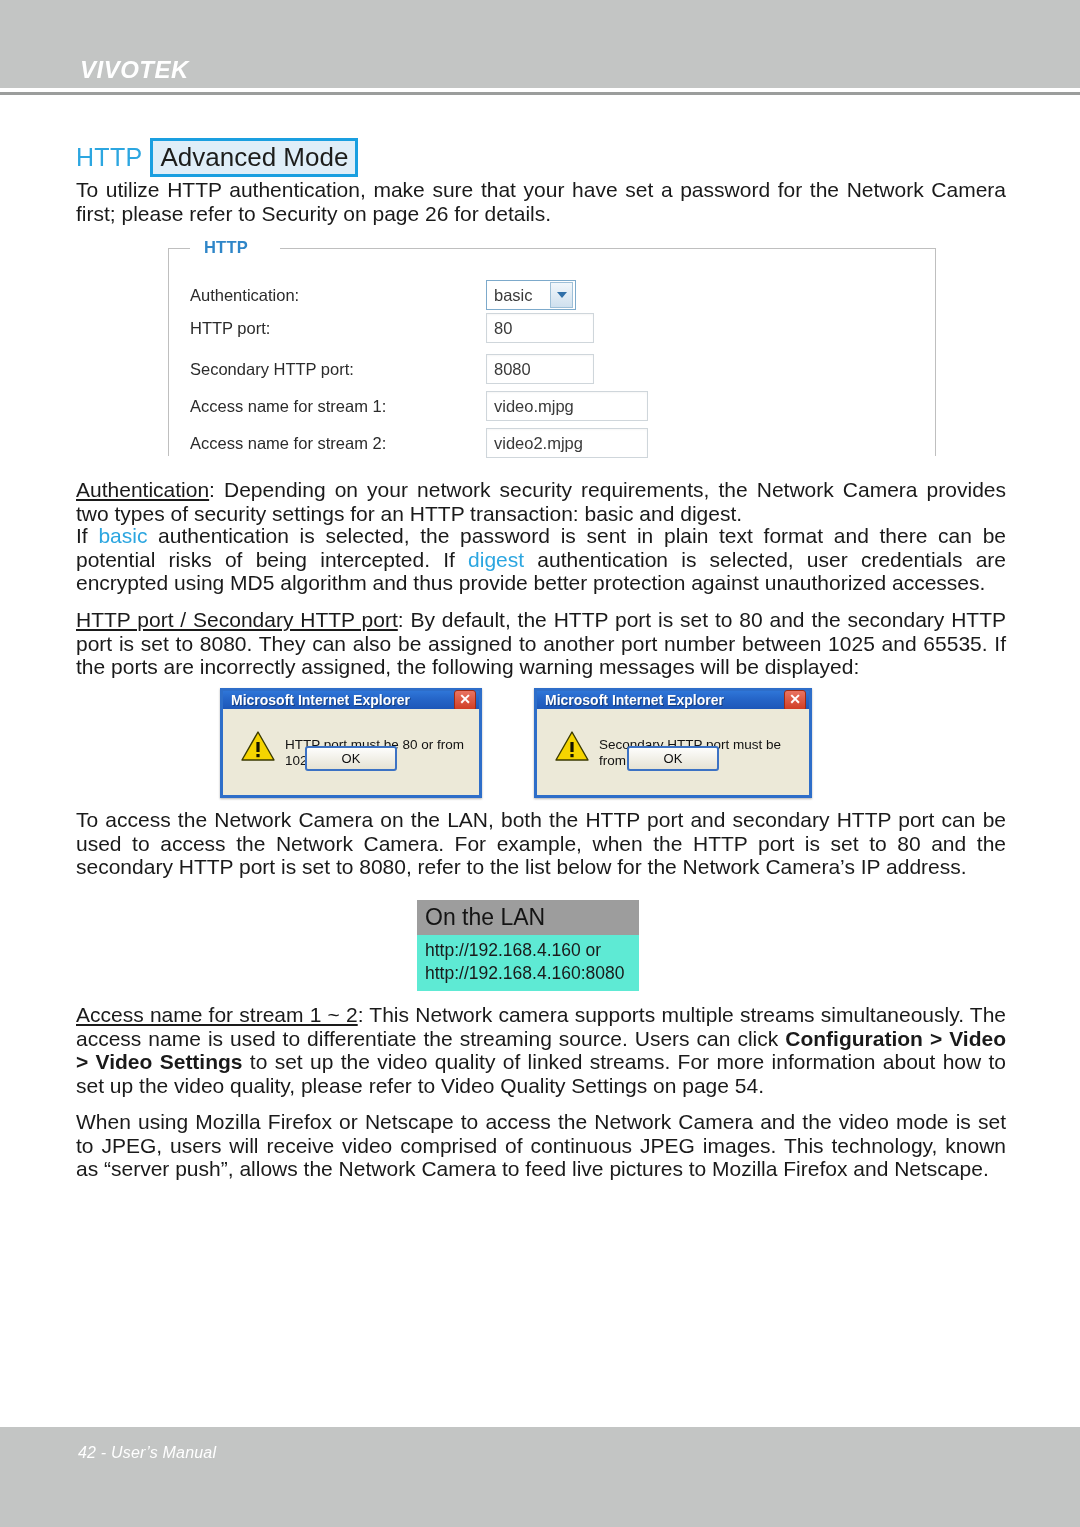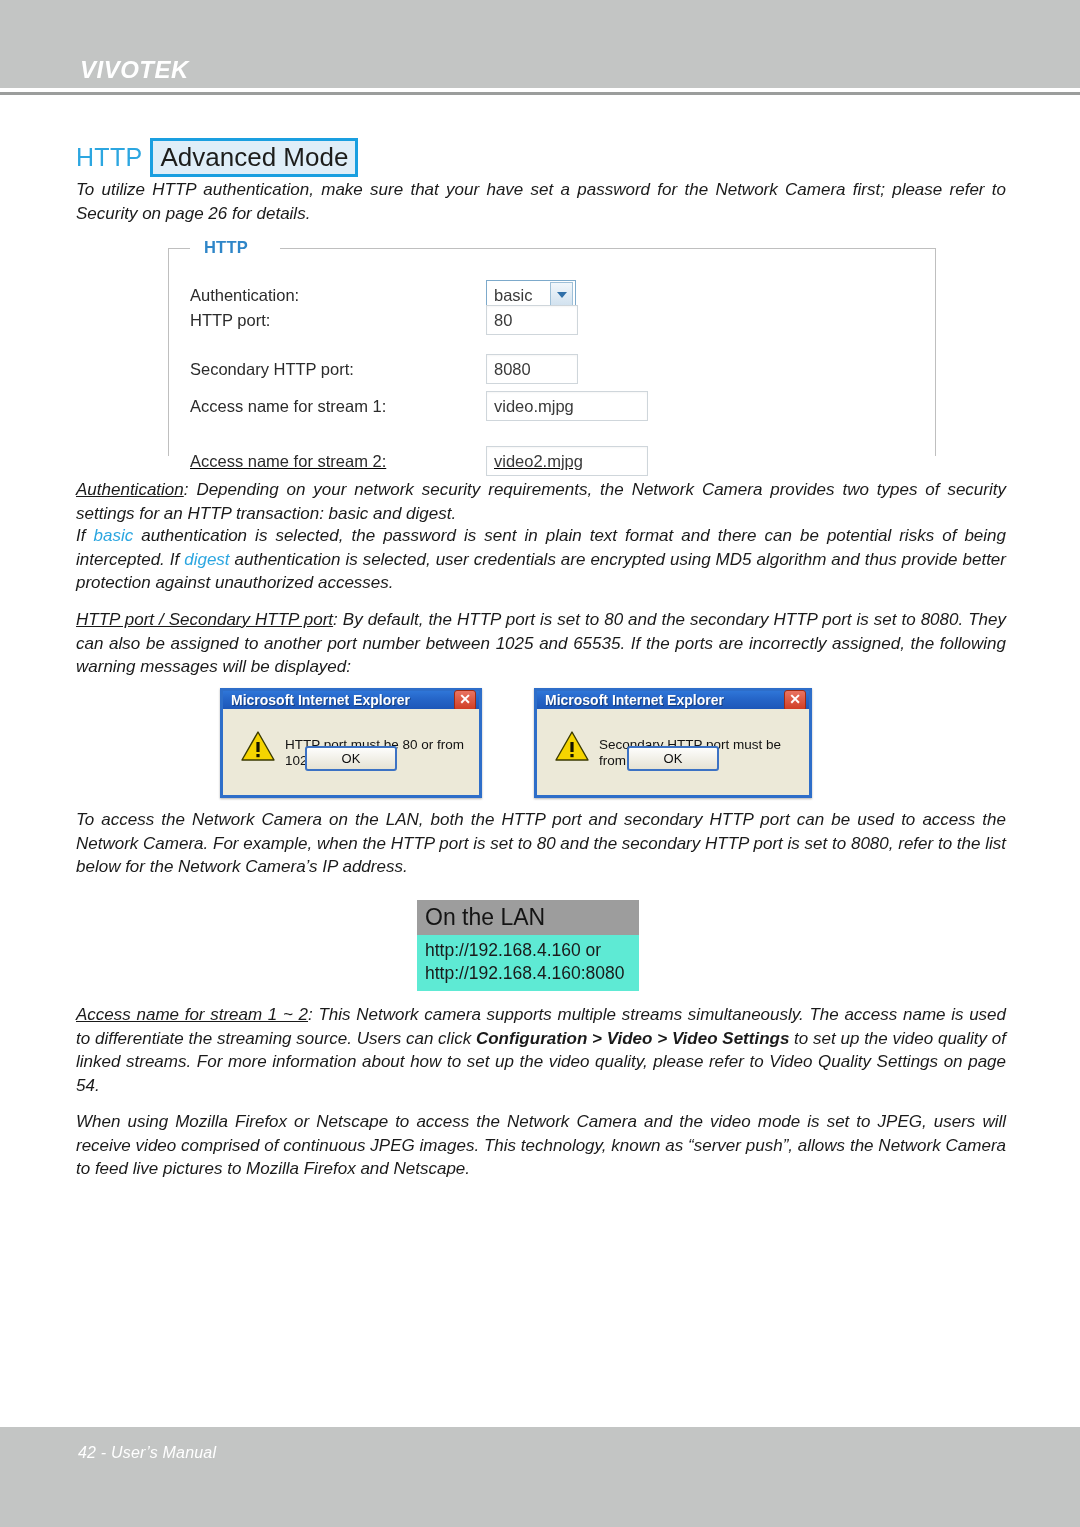--- a/index.html
+++ b/index.html
@@ -69,26 +69,25 @@
     border: 3px solid #1a9fe0;
     padding: 2px 7px 3px 7px;
     line-height: 1.08;
   }
 
   
   .para {
     position: absolute;
     left: 76px;
     width: 930px;
-    font-size: 17px;
+    font-size: 21px;
     line-height: 23.5px;
     color: #1a1a1a;
     text-align: justify;
     text-justify: inter-word;
-    font-style: italic;
   }
   .u { text-decoration: underline; }
   .b { font-weight: bold; }
   .cy { color: #2ca6e0; }
 
   
   .panel {
     position: absolute;
     left: 168px;
     top: 238px;
@@ -141,21 +140,21 @@
     border: 1px solid #cfd6db;
     background: #ffffff;
     font-size: 16.5px;
     color: #3a3a3a;
     padding: 0 7px;
     display: flex;
     align-items: center;
     font-family: "Liberation Sans", sans-serif;
     box-shadow: inset 0 1px 2px rgba(0,0,0,0.04);
   }
-  .txtbox.w-port { width: 92px; }
+  .txtbox.w-port { width: 108px; }
   .txtbox.w-name { width: 162px; }
   .selbox {
     box-sizing: border-box;
     height: 30px;
     width: 90px;
     border: 1px solid #7daacb;
     background: #ffffff;
     display: flex;
     align-items: center;
     justify-content: space-between;
@@ -320,36 +319,36 @@
   <div class="field-row" style="top:42px;">
     <span class="field-label">Authentication:</span>
     <div class="selbox">
       <span class="sel-val">basic</span>
       <span class="sel-arrow">
           <i></i>
         </span>
     </div>
   </div>
 
-  <div class="field-row" style="top:67px;">
+  <div class="field-row" style="top:75px;">
     <span class="field-label">HTTP port:</span>
     <div class="txtbox w-port">80</div>
   </div>
 
   <div class="field-row" style="top:116px;">
     <span class="field-label">Secondary HTTP port:</span>
     <div class="txtbox w-port">8080</div>
   </div>
 
   <div class="field-row" style="top:153px;">
     <span class="field-label">Access name for stream 1:</span>
     <div class="txtbox w-name">video.mjpg</div>
   </div>
 
-  <div class="field-row" style="top:208px;text-decoration:underline;">
+  <div class="field-row" style="top:190px;">
     <span class="field-label">Access name for stream 2:</span>
     <div class="txtbox w-name">video2.mjpg</div>
   </div>
 </div>
 
 <div class="para" style="top:478px;">
   <span class="u">Authentication</span><span>: Depending on your network security requirements, the Network Camera provides two types of security settings for an HTTP transaction: basic and digest.</span>
 </div>
 <div class="para" style="top:524px;">
   <span>If </span><span class="cy">basic</span><span> authentication is selected, the password is sent in plain text format and there can be potential risks of being intercepted. If </span><span class="cy">digest</span><span> authentication is selected, user credentials are encrypted using MD5 algorithm and thus provide better protection against unauthorized accesses.</span>

